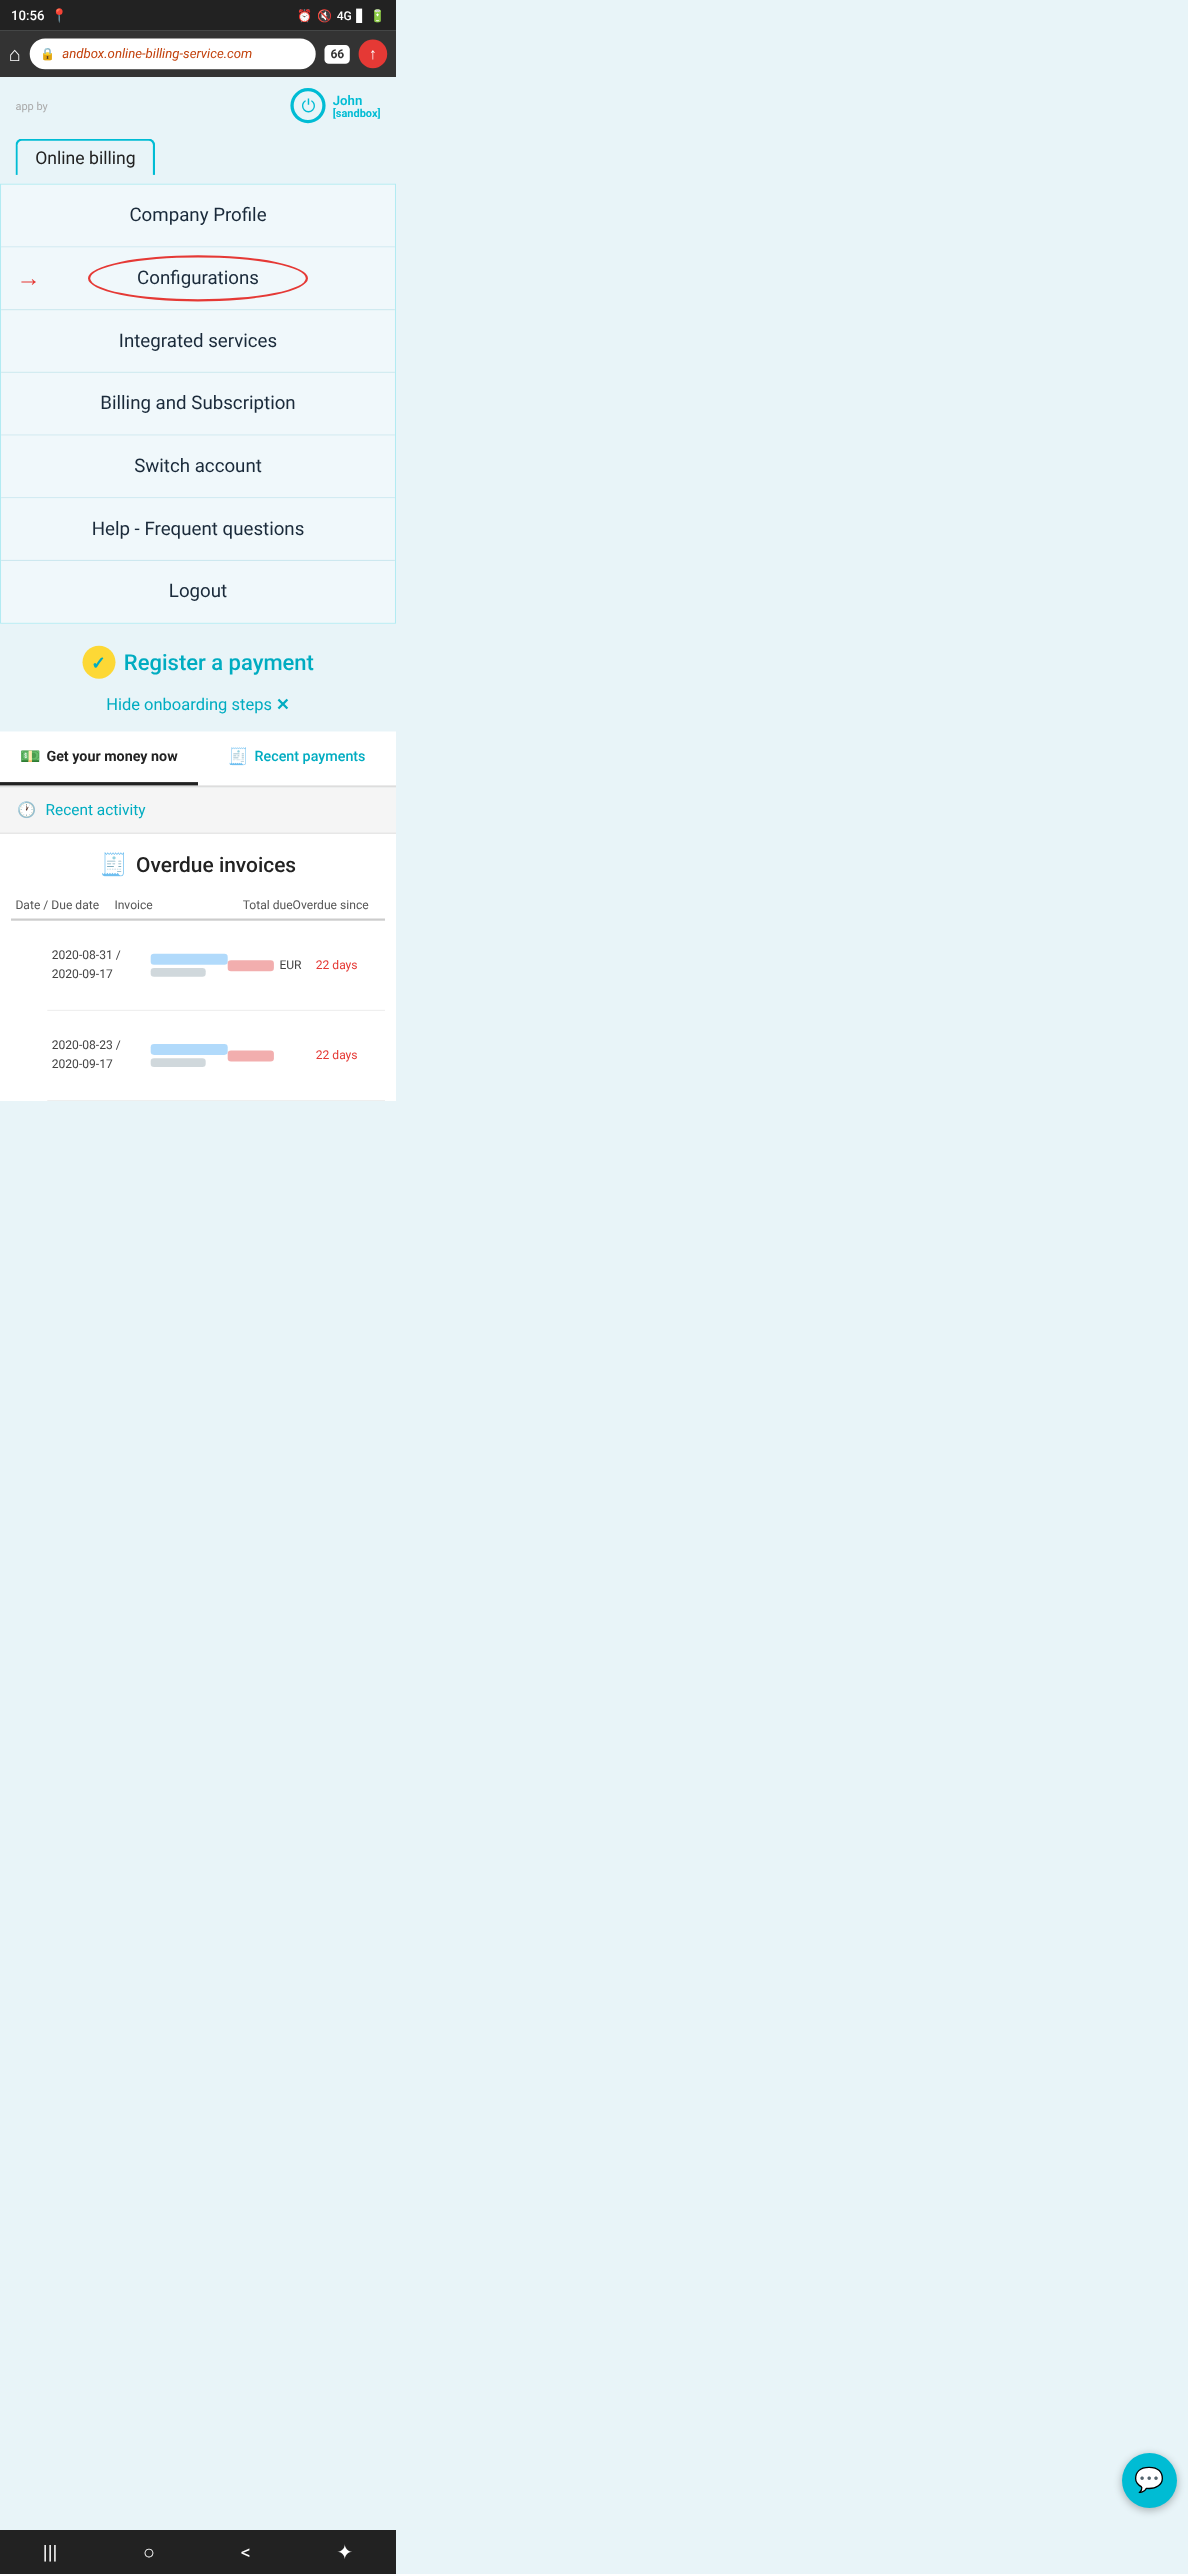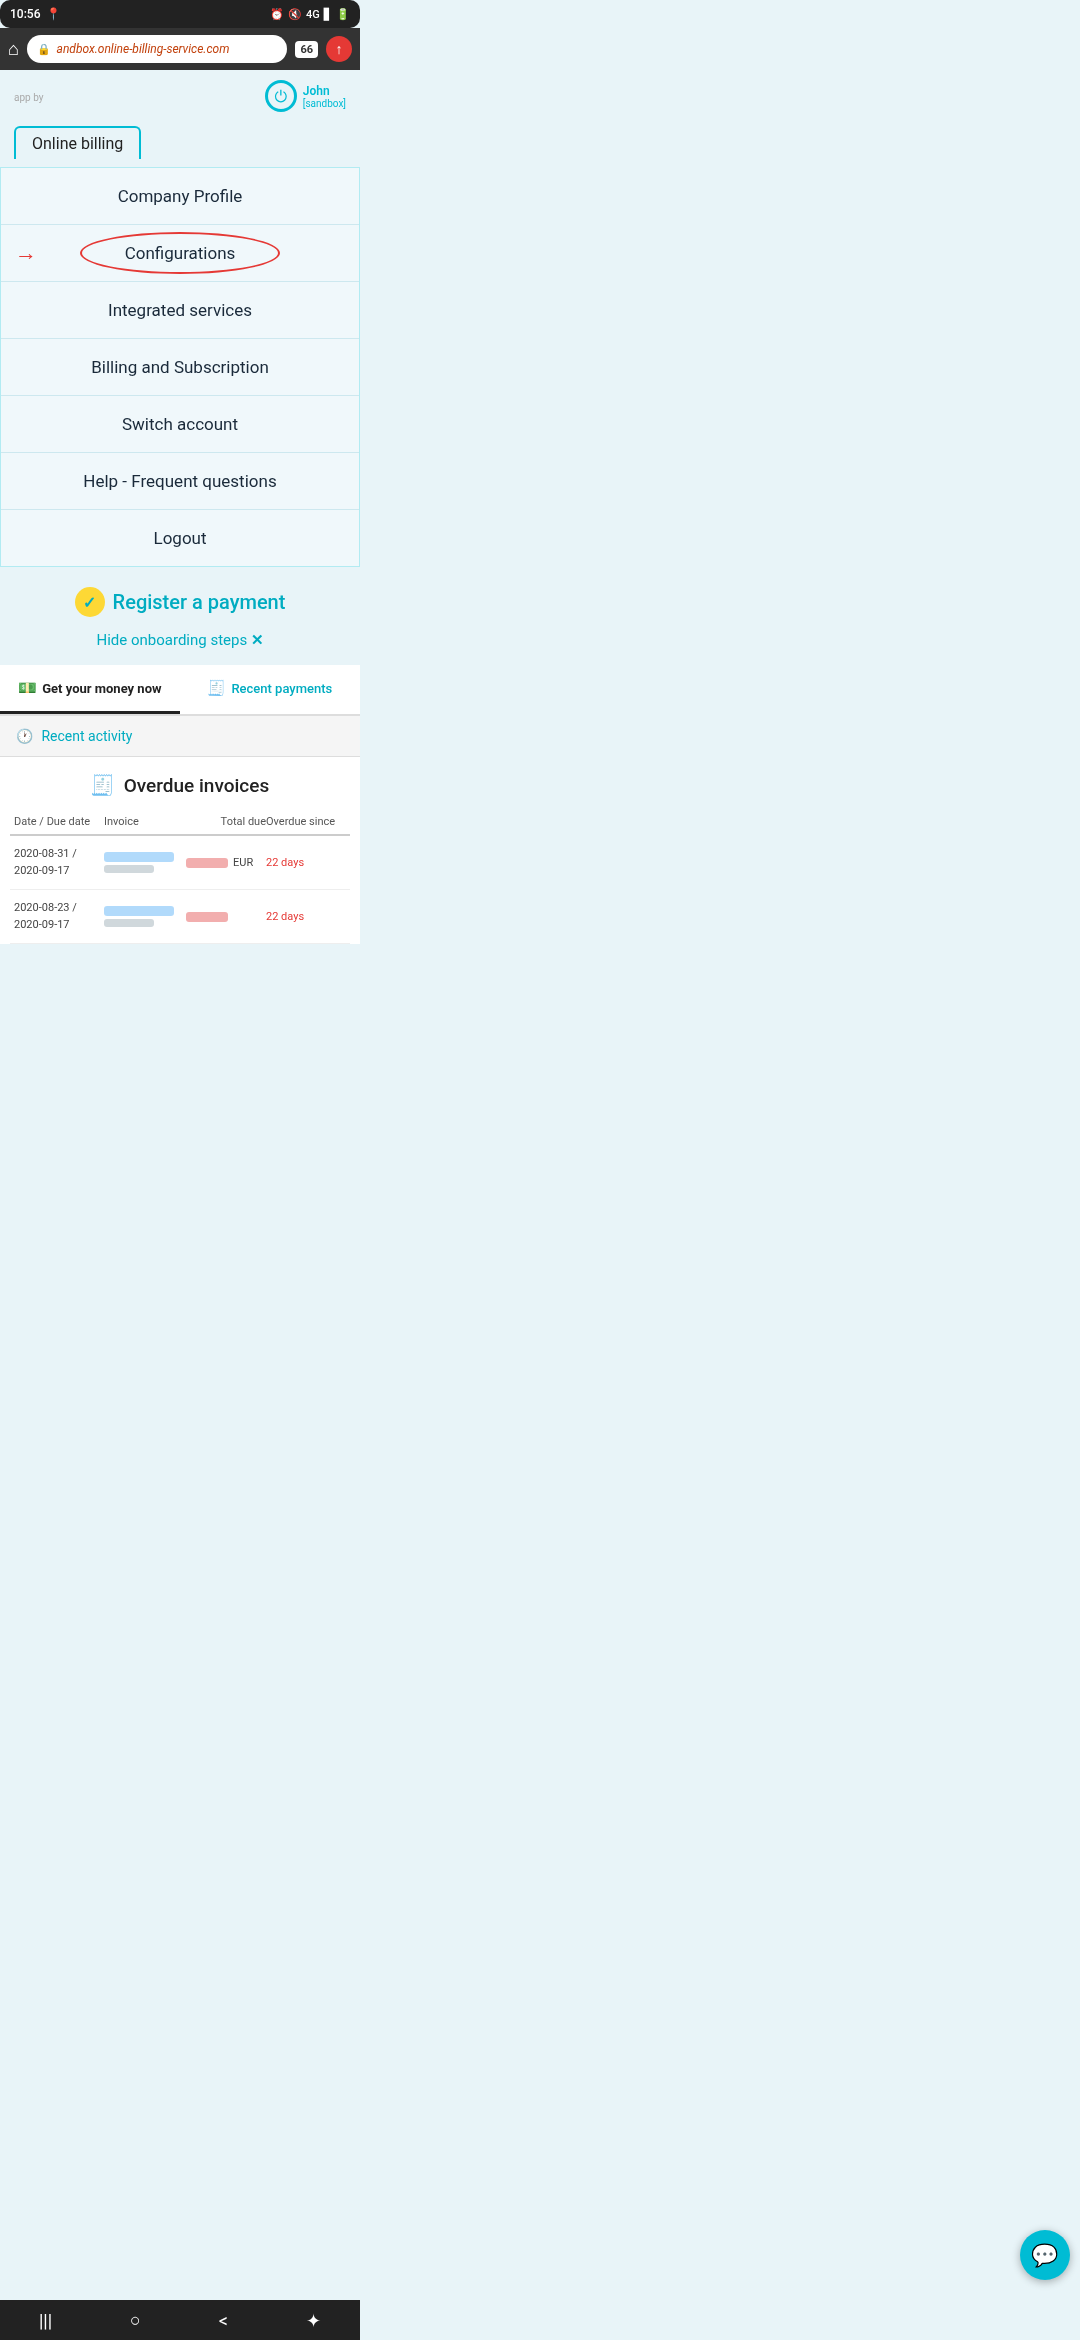--- a/index.html
+++ b/index.html
@@ -16,21 +16,20 @@
     .status-bar {
       background: #222;
       color: #fff;
       height: 28px;
       display: flex;
       align-items: center;
       justify-content: space-between;
       padding: 0 10px;
       font-size: 12px;
       font-weight: 500;
-      border-radius: 10px;
     }
     .status-left { display: flex; align-items: center; gap: 6px; }
     .status-right { display: flex; align-items: center; gap: 4px; font-size: 11px; }
 
     
     .browser-bar {
       background: #333;
       height: 42px;
       display: flex;
       align-items: center;
@@ -105,20 +104,21 @@
       font-size: 16px;
     }
     .user-name {
       font-size: 12px;
       color: #00bcd4;
       font-weight: 600;
     }
     .user-sub {
       font-size: 10px;
       color: #00bcd4;
+      font-weight: bold;
     }
 
     
     .brand-bar {
       background: #e8f4f8;
       padding: 4px 14px 8px 14px;
       display: flex;
       align-items: center;
       gap: 8px;
     }
@@ -278,25 +278,26 @@
       display: grid;
       grid-template-columns: 90px 1fr 80px 80px;
       font-size: 11px;
       color: #555;
       padding: 6px 4px;
       border-bottom: 2px solid #ccc;
     }
     .table-row {
       display: grid;
       grid-template-columns: 90px 1fr 80px 80px;
-      padding: 10px 4px;
+      padding: 24px 4px;
       border-bottom: 1px solid #eee;
       font-size: 11px;
       color: #444;
       align-items: center;
+      margin-left: 33px;
     }
     .date-col { color: #444; line-height: 1.4; }
     .invoice-col-inner {
       display: flex;
       flex-direction: column;
       gap: 3px;
     }
     .blurred-bar {
       background: #90caf9;
       border-radius: 3px;

